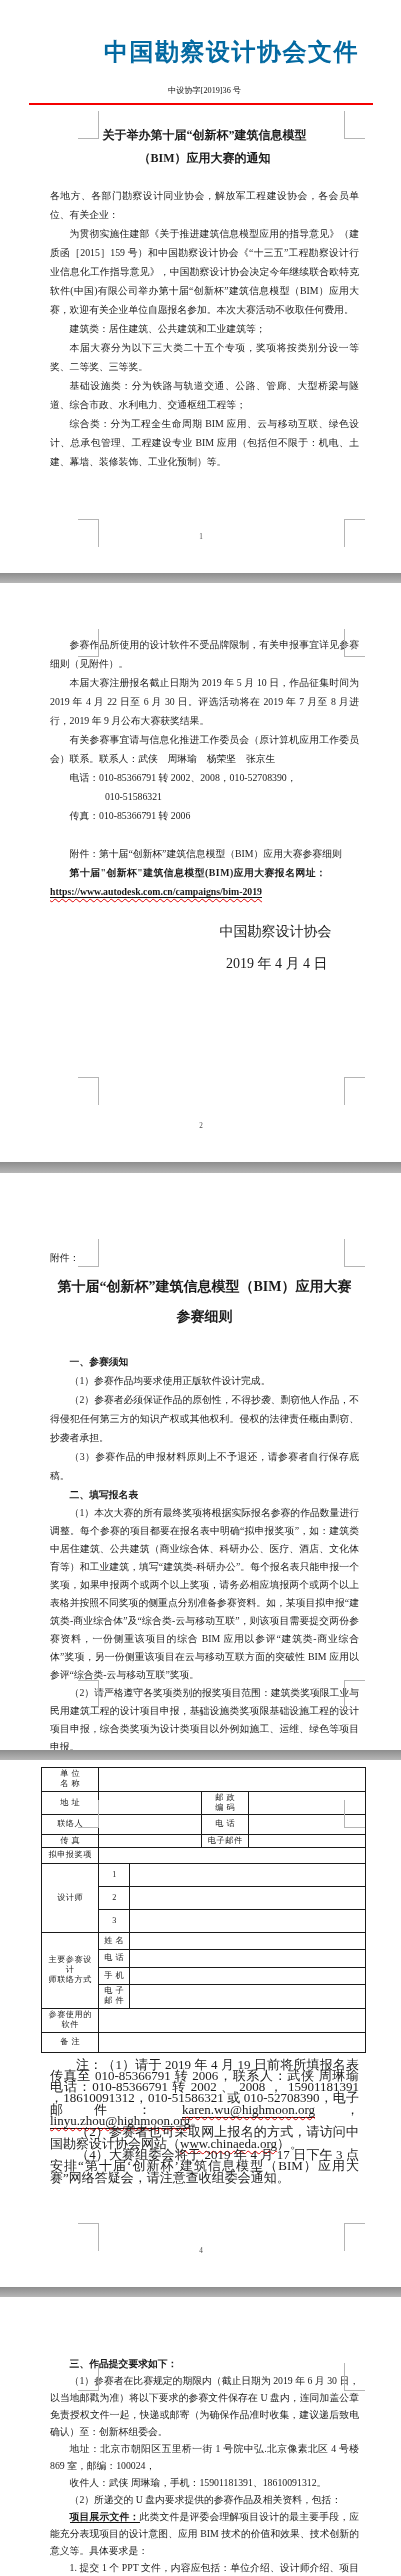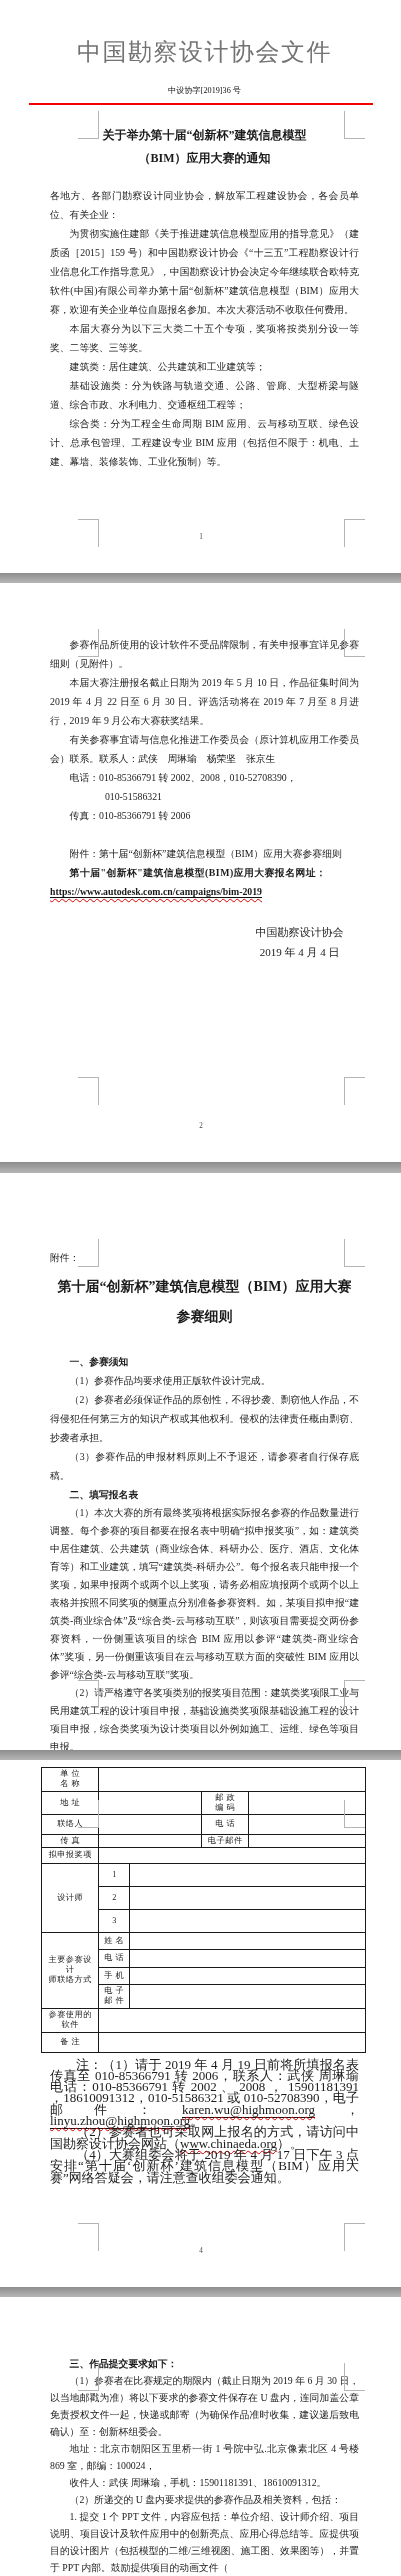--- a/index.html
+++ b/index.html
@@ -22,35 +22,35 @@
   .mark.tl{left:78px;border-right:0.5px solid #b5b5b5;border-bottom:0.5px solid #b5b5b5;}
   .mark.tr{right:37px;border-left:0.5px solid #b5b5b5;border-bottom:0.5px solid #b5b5b5;}
   .mark.bl{left:78px;border-right:0.5px solid #b5b5b5;border-top:0.5px solid #b5b5b5;}
   .mark.br{right:37px;border-left:0.5px solid #b5b5b5;border-top:0.5px solid #b5b5b5;}
   .pageno{
     position:absolute;bottom:32px;left:0;right:0;text-align:center;
     font-size:7.2px;color:#4a4a4a;
   }
   
   .letterhead{
-    margin:38px 0 0 0;text-align:center;
-    font-size:24px;line-height:29px;font-weight:normal;letter-spacing:1.5px;
-    color:#737373;white-space:nowrap;
+    margin:38px 0 0 0;text-align:right;
+    font-size:24px;line-height:29px;font-weight:bold;letter-spacing:1.5px;
+    color:#0369a1;white-space:nowrap;
   }
   .docnum{margin-top:17.5px;text-align:center;font-size:8.2px;color:#111;}
   .redline{height:1.5px;background:#f50000;border:0;margin:7.7px -14.4px 0 -21px;}
   .doc-title{margin:19.6px 0 0 0;text-align:center;font-size:12px;line-height:23px;font-weight:bold;}
   .attach-title{margin:5.2px 0 0 0;text-align:center;font-size:14px;line-height:30px;font-weight:bold;}
   
   .body{margin:0;font-size:9.8px;line-height:19px;text-align:justify;text-indent:2em;}
   .body.first{margin-top:15.5px;}
   .body.noindent{text-indent:0;}
   .body.ind55{text-indent:5.6em;}
   .body.gapup{margin-top:19px;}
-  .sign{margin:0;font-size:11px;line-height:20.6px;text-align:right;text-indent:0;}
+  .sign{margin:12px;font-size:14px;line-height:20.6px;text-align:right;text-indent:0;}
   .sign.org{padding-right:15.5px;margin-top:20.6px;}
   .sign.date{padding-right:19.6px;}
   .sec-head{font-weight:bold;}
   .p5line{line-height:17px;}
   .lead-bu{font-weight:bold;border-bottom:0.8px solid #111;}
   .wavy{text-decoration:underline wavy #e00000 0.5px;text-underline-offset:2.1px;text-decoration-skip-ink:none;}
   .url-bold{font-weight:bold;border-bottom:0.8px solid #111;text-decoration:underline wavy #e00000 0.5px;text-underline-offset:2.6px;text-decoration-skip-ink:none;}
   
   .form-title{margin:53px 0 0 -5.2px;text-align:center;font-size:10.3px;font-weight:bold;white-space:nowrap;}
   table.doc-table{border-collapse:collapse;margin:7.2px 0 0 -8.8px;table-layout:fixed;width:323px;}
@@ -77,22 +77,22 @@
   <div class="mark br" style="bottom:26px"></div>
 
   <h1 class="letterhead">中国勘察设计协会文件</h1>
   <div class="docnum">中设协字[2019]36 号</div>
   <div class="redline"></div>
 
   <h2 class="doc-title"><span>关于举办第十届“创新杯”建筑信息模型</span><br><span>（BIM）应用大赛的通知</span></h2>
 
   <p class="body first noindent">各地方、各部门勘察设计同业协会，解放军工程建设协会，各会员单位、有关企业：</p>
   <p class="body">为贯彻实施住建部《关于推进建筑信息模型应用的指导意见》（建质函［2015］159 号）和中国勘察设计协会《“十三五”工程勘察设计行业信息化工作指导意见》，中国勘察设计协会决定今年继续联合欧特克软件(中国)有限公司举办第十届“创新杯”建筑信息模型（BIM）应用大赛，欢迎有关企业单位自愿报名参加。本次大赛活动不收取任何费用。</p>
+  <p class="body">建筑类：居住建筑、公共建筑和工业建筑等；</p>
   <p class="body">本届大赛分为以下三大类二十五个专项，奖项将按类别分设一等奖、二等奖、三等奖。</p>
-  <p class="body">建筑类：居住建筑、公共建筑和工业建筑等；</p>
   <p class="body">基础设施类：分为铁路与轨道交通、公路、管廊、大型桥梁与隧道、综合市政、水利电力、交通枢纽工程等；</p>
   <p class="body">综合类：分为工程全生命周期 BIM 应用、云与移动互联、绿色设计、总承包管理、工程建设专业 BIM 应用（包括但不限于：机电、土建、幕墙、装修装饰、工业化预制）等。</p>
 
   <div class="pageno">1</div>
 </div>
 <div class="pagebreak"></div>
 
 <div class="page" style="height:579px;padding-top:52px;">
   <div class="mark tl" style="top:46px"></div>
   <div class="mark tr" style="top:46px"></div>
@@ -236,16 +236,17 @@
 
 <div class="page" style="height:578px;padding-top:58px;">
   <div class="mark tl" style="top:66px"></div>
   <div class="mark tr" style="top:66px"></div>
 
   <p class="body p5line sec-head">三、作品提交要求如下：</p>
   <p class="body p5line">（1）参赛者在比赛规定的期限内（截止日期为 2019 年 6 月 30 日，以当地邮戳为准）将以下要求的参赛文件保存在 U 盘内，连同加盖公章免责授权文件一起，快递或邮寄（为确保作品准时收集，建议递后致电确认）至：创新杯组委会。</p>
   <p class="body p5line">地址：北京市朝阳区五里桥一街 1 号院中弘.北京像素北区 4 号楼 869 室，邮编：100024，</p>
   <p class="body p5line">收件人：武侠 周琳瑜，手机：15901181391、18610091312。</p>
   <p class="body p5line">（2）所递交的 U 盘内要求提供的参赛作品及相关资料，包括：</p>
+  <p class="body p5line"><span class="lead-bu">项目展示文件：</span><span>此类文件是评委会理解项目设计的最主要手段，应能充分表现项目的设计意图、应用 BIM 技术的价值和效果、技术创新的意义等。具体要求是：</span></p>
   <p class="body p5line"><span>1. 提交 1 个 PPT 文件，内容应包括：单位介绍、设计师介绍、项目说明、项目设计及软件应用中的创新亮点、应用心得总结等。应提供项目的设计图片（包括模型的二维/三维视图、施工图、效果图等），并置于 PPT 内部。鼓励提供项目的动画文件（</span></p>
 
 </div>
 
 
 </body></html>

